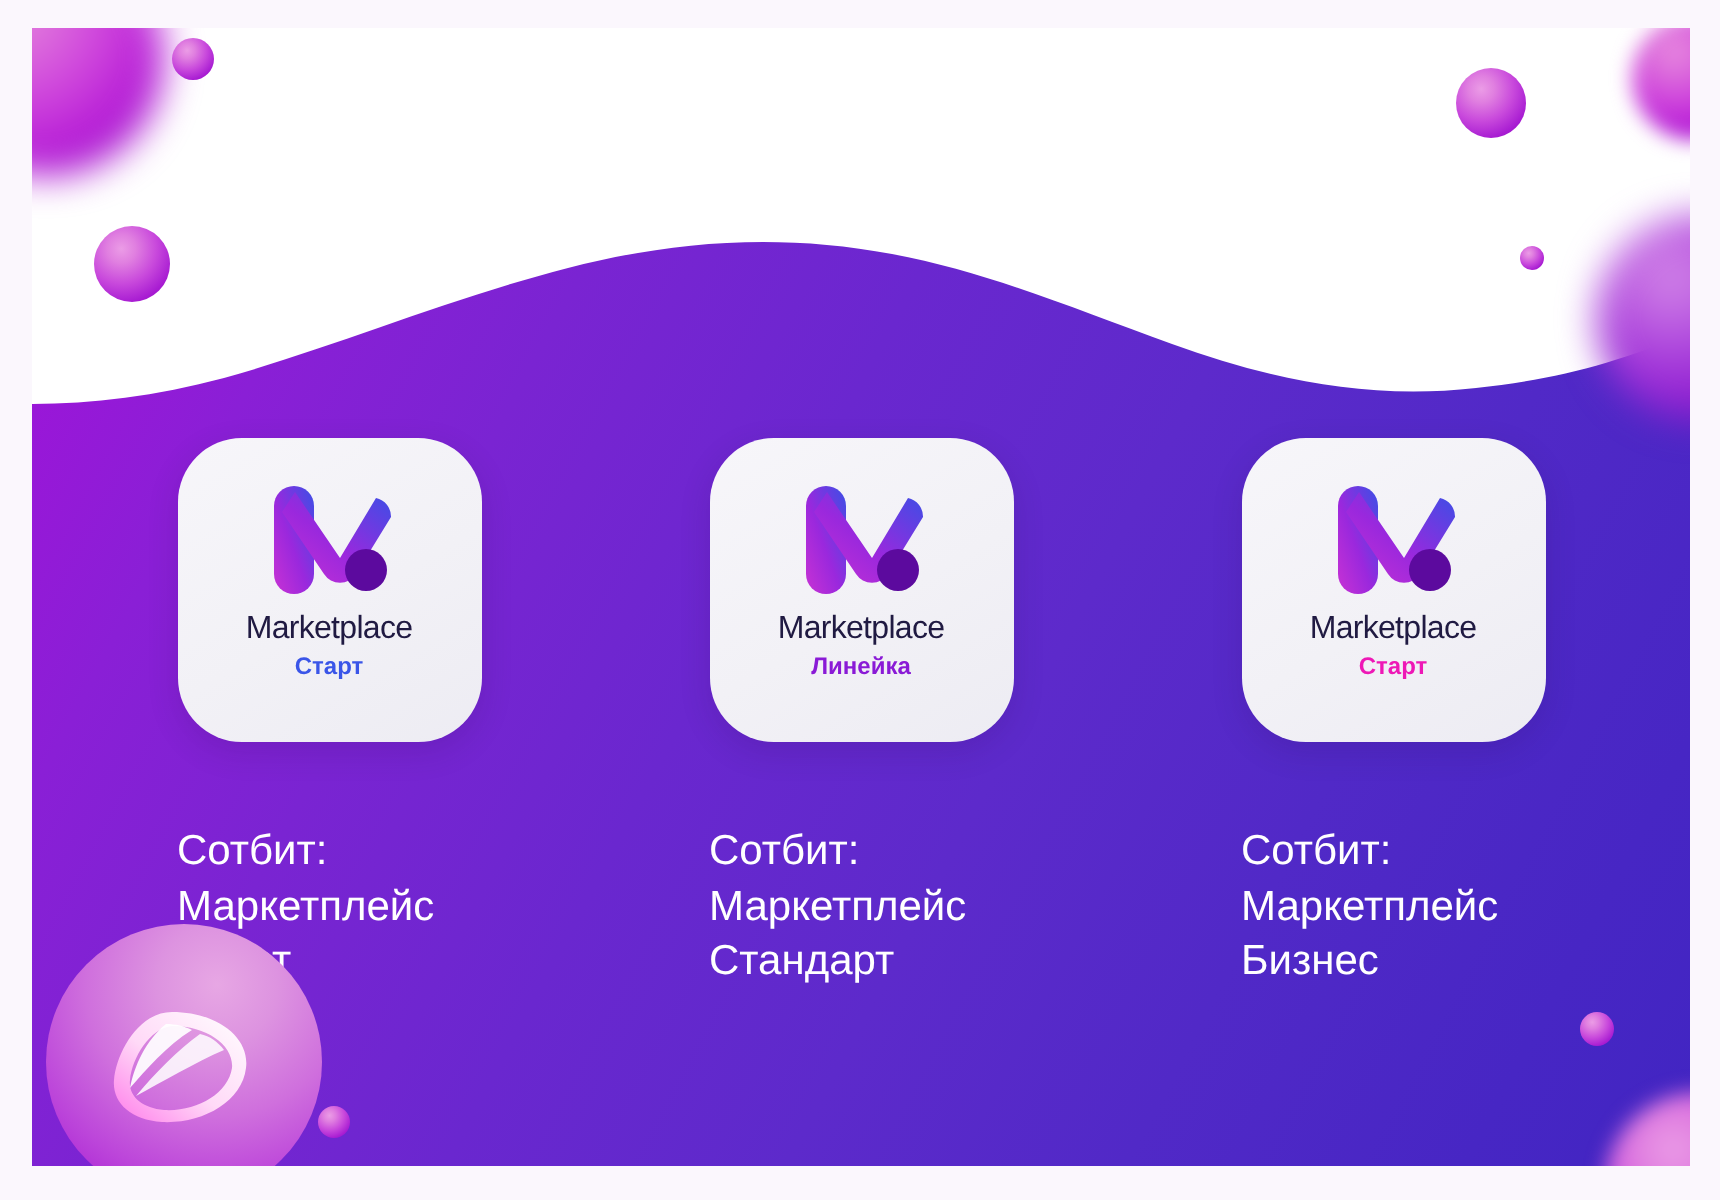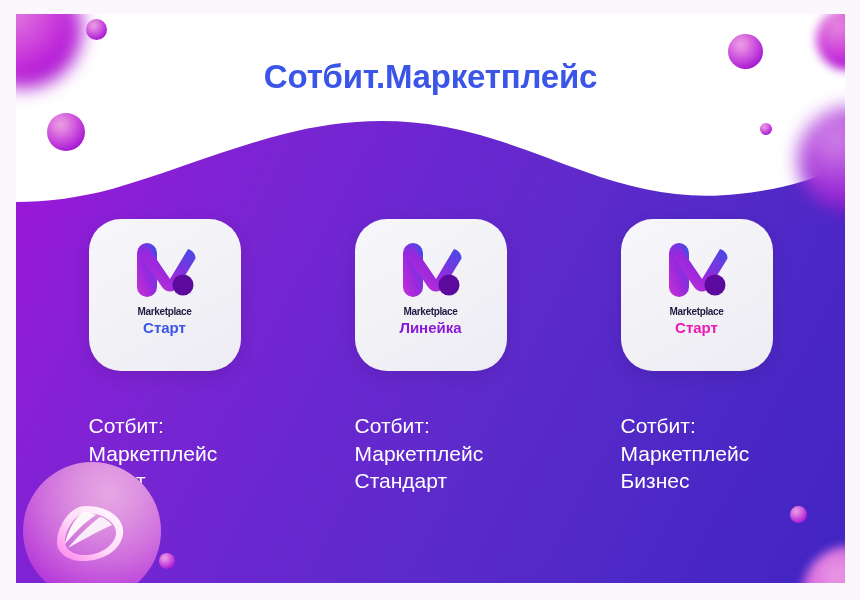--- a/index.html
+++ b/index.html
@@ -135,28 +135,28 @@
     display: flex;
     flex-direction: column;
     align-items: center;
     justify-content: flex-start;
     padding-top: 21px;
     box-sizing: border-box;
   }
   .card .logomark { width: 64px; height: 58px; display: block; }
   .card .wordmark {
     margin-top: 8px;
-    font-size: 10px;
-    font-weight: 700;
+    font-size: 16px;
+    font-weight: 400;
     color: #201a42;
     letter-spacing: -0.35px;
   }
   .card .tier {
     margin-top: 2px;
-    font-size: 15px;
+    font-size: 12px;
     font-weight: 700;
   }
 
   .caption {
     margin-top: 41px;
     text-align: left;
     color: #ffffff;
     font-size: 21px;
     line-height: 1.32;
     white-space: pre-line;
@@ -213,21 +213,20 @@
 
     <div class="sphere ball-soft" style="left:712px; top:20px; width:35px; height:35px;"></div>
 
     <div class="sphere ball blurred-sm" style="left:800px; top:-6px; width:62px; height:62px;"></div>
 
     <div class="sphere ball-violet blurred" style="left:782px; top:93px; width:104px; height:104px;"></div>
 
     <div class="sphere ball-soft" style="left:744px; top:109px; width:12px; height:12px;"></div>
 
     <div class="headline">
-      <div class="title">Сотбит.Маркетплейс</div>
     </div>
 
     <div class="products">
 
       <div class="product">
         <div class="card">
           <svg class="logomark" viewBox="0 0 64 58">
             <defs>
               <linearGradient id="mg1" x1="0" y1="1" x2="1" y2="0">
                 <stop offset="0%" stop-color="#c832d4"></stop>

